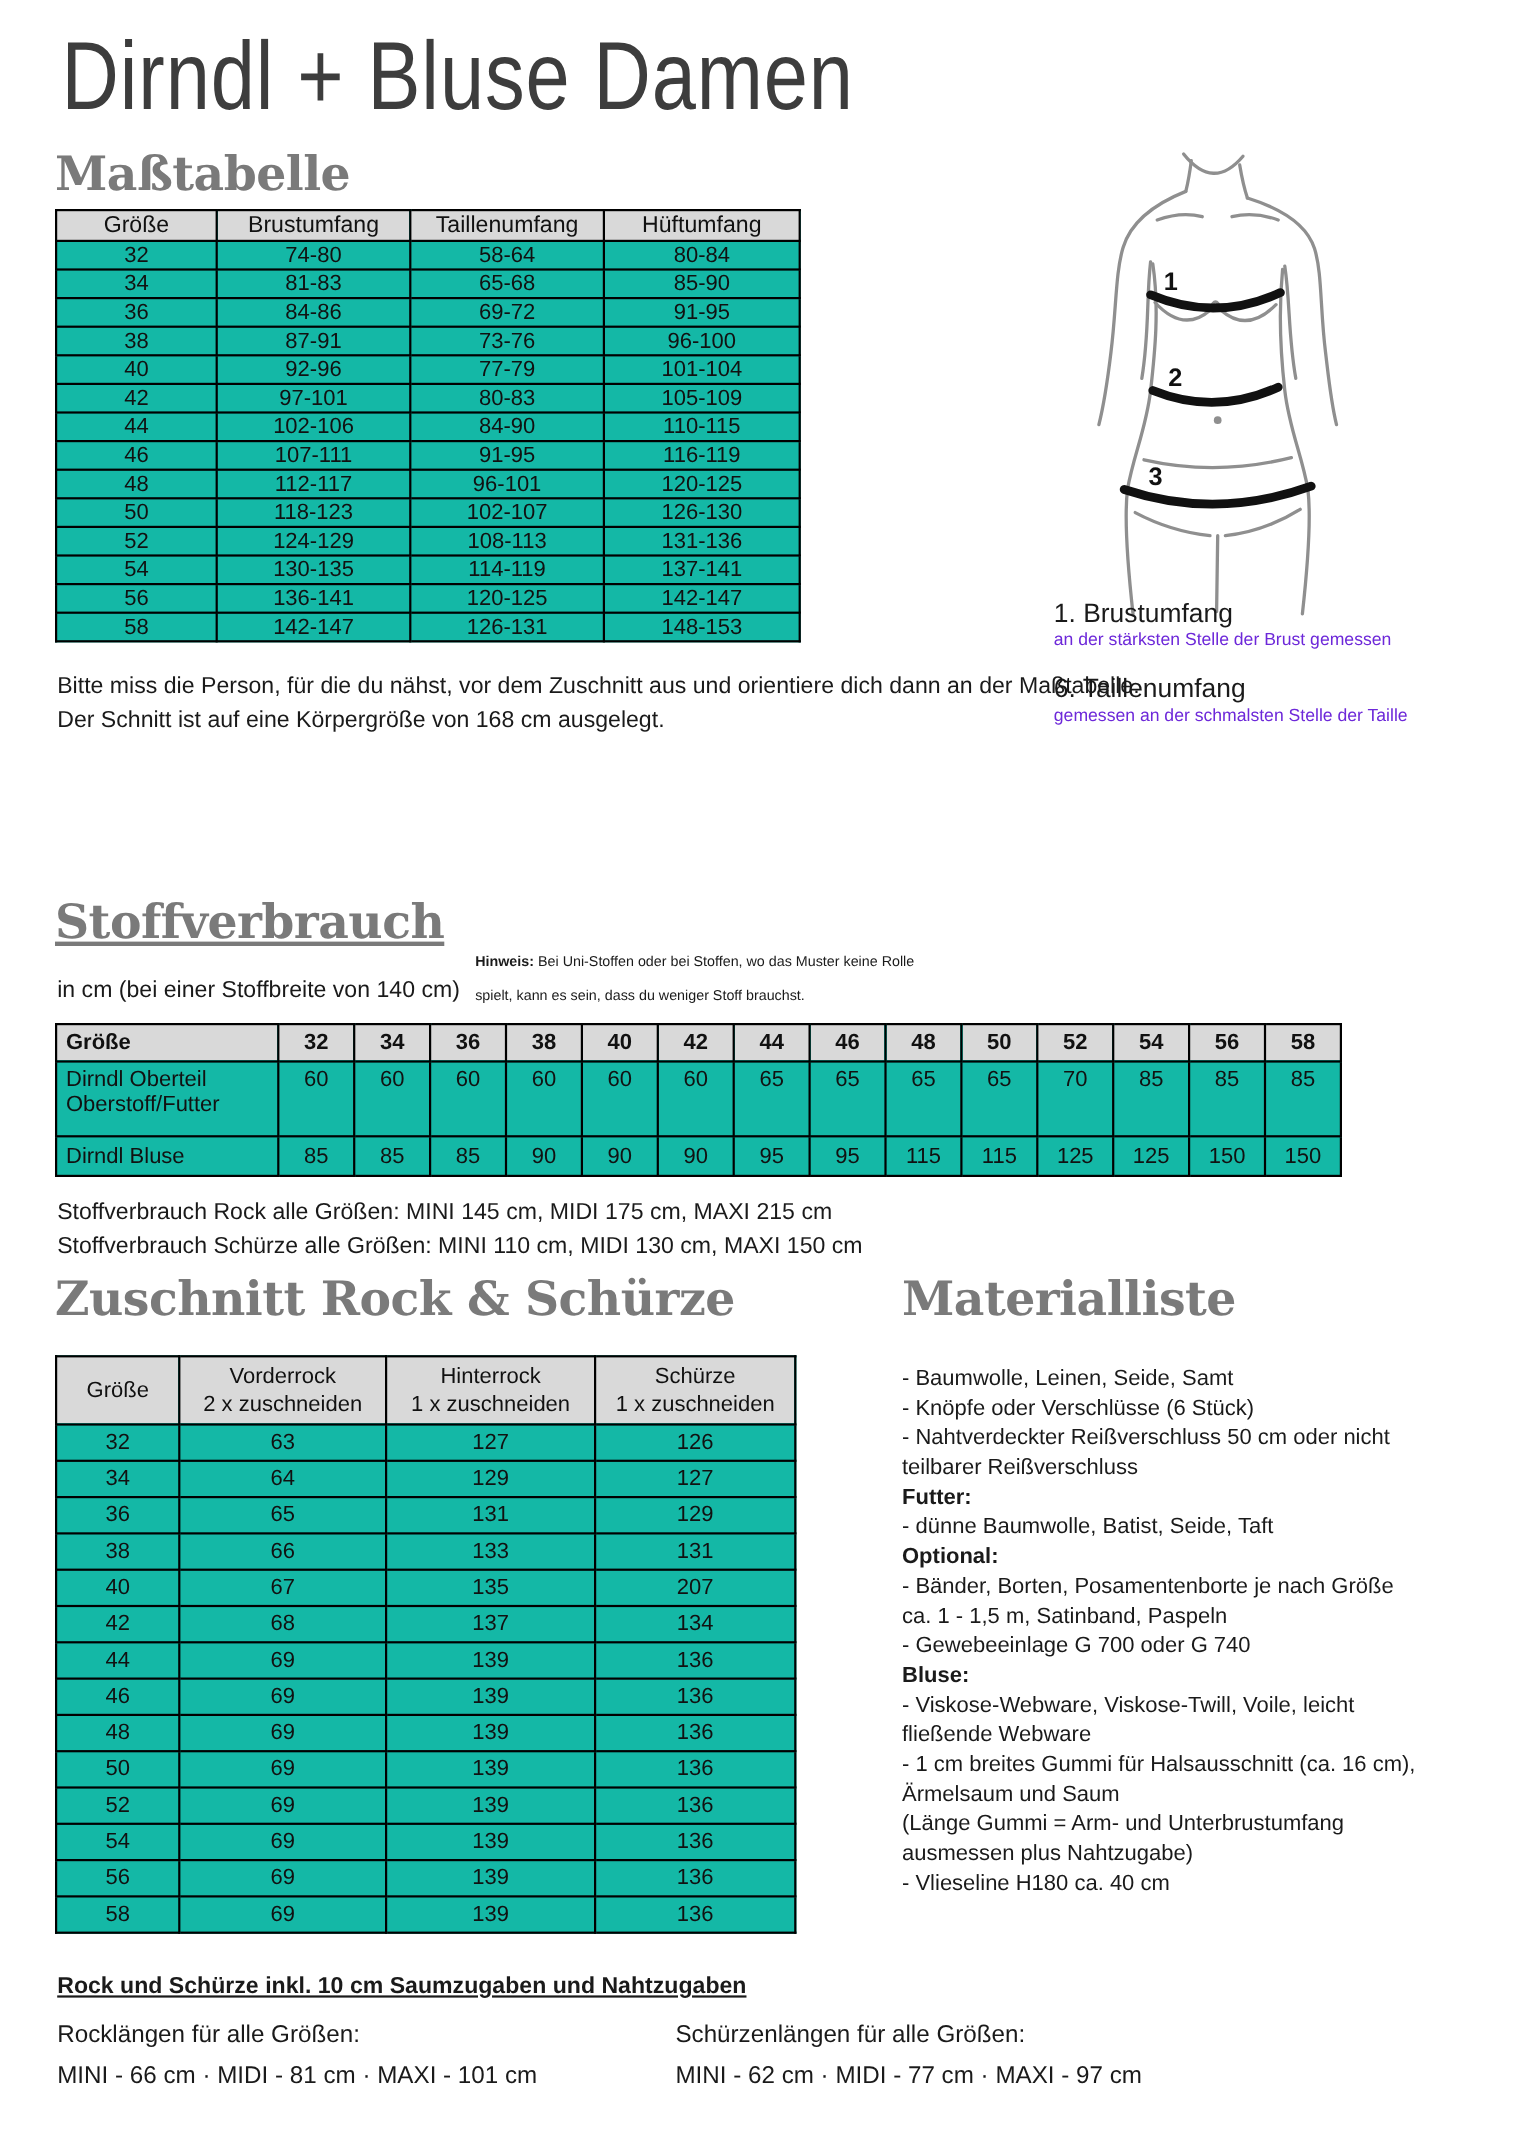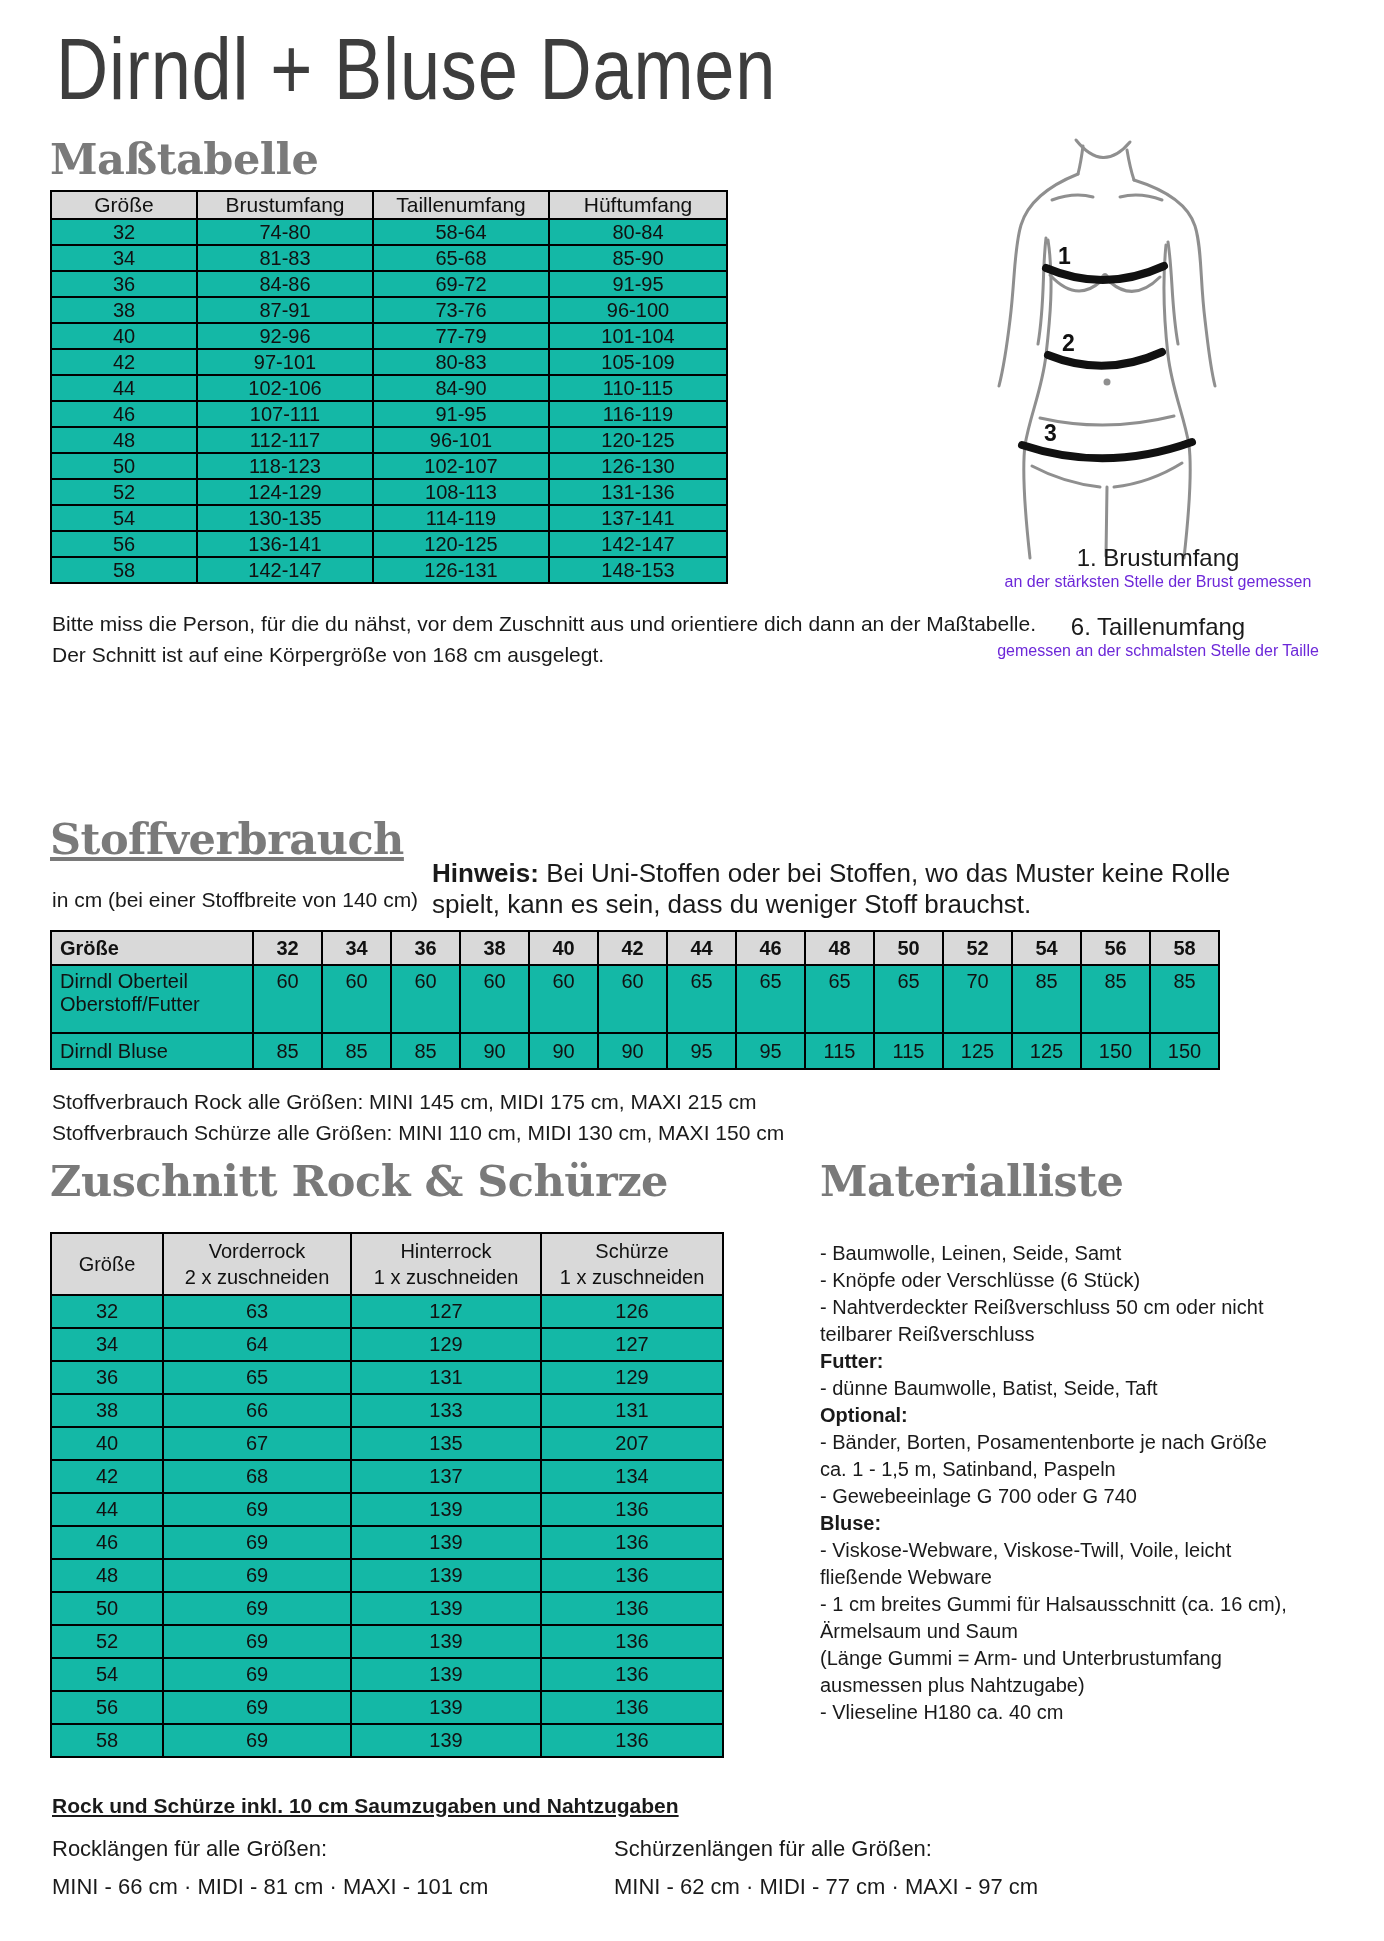--- a/index.html
+++ b/index.html
@@ -51,28 +51,28 @@
   
   .figure { position:absolute; left:988px; top:130px; }
   .figure path, .figure circle { fill:none; }
   .fig-gray { stroke:#8f8f8f; stroke-width:3; stroke-linecap:round; }
   .fig-band { stroke:#111111; stroke-width:8; stroke-linecap:round; }
   .fig-dot  { fill:#8f8f8f !important; stroke:none; }
   .fig-num  { font-family:"Liberation Sans", sans-serif; font-size:23px; font-weight:bold; fill:#111; }
 
   
   .annotations { position:absolute; left:958px; top:544px; width:400px; }
-  .ann { margin-bottom:21px;text-align:center; }
+  .ann { margin-bottom:21px; }
   .ann-title { font-size:24px; color:#1a1a1a; line-height:28px; }
   .ann-sub { font-size:16px; color:#6d28d9; line-height:20px; }
 
   
   .note { position:absolute; left:52px; top:608px; font-size:21px; line-height:31px; white-space:nowrap; }
   .stoff-sub { position:absolute; left:52px; top:888px; font-size:21px; white-space:nowrap; }
-  .hinweis { position:absolute; left:432px; top:858px; font-size:26px; line-height:31px; white-space:nowrap; }
+  .hinweis { position:absolute; left:432px; top:858px; font-size:13px; line-height:31px; white-space:nowrap; }
   .stoff-notes { position:absolute; left:52px; top:1086px; font-size:21px; line-height:31px; white-space:nowrap; }
 
   .mat-list { position:absolute; left:820px; top:1240px; width:470px; font-size:20px; line-height:27px; }
   .mat-list p { margin:0; }
   .b { font-weight:bold; }
 
   .footer-note {
     position:absolute; left:52px; top:1794px; font-size:21px; font-weight:bold;
     text-decoration:underline; white-space:nowrap;
   }

